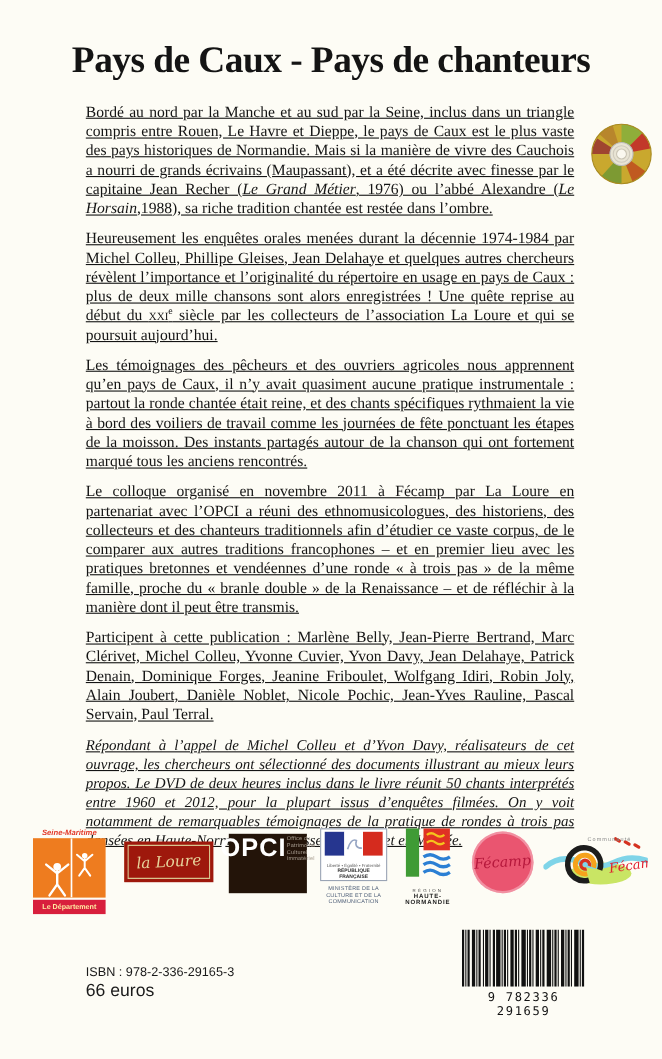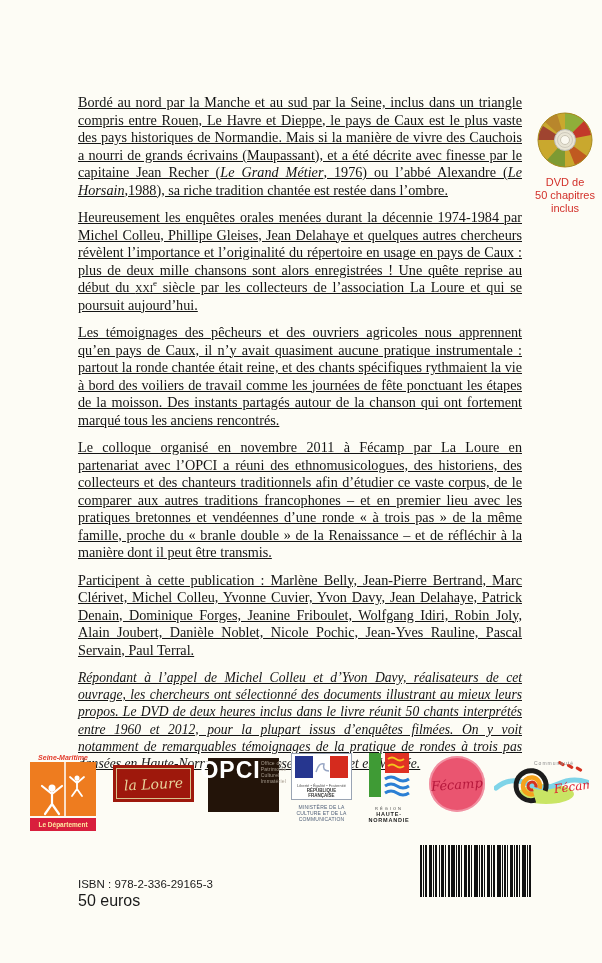--- a/index.html
+++ b/index.html
@@ -65,40 +65,36 @@
   .price{position:absolute;left:78px;top:892px;font:16px "Liberation Sans",sans-serif;color:#1a1a1a;}
   .barcode{position:absolute;left:420px;top:845px;width:112px;text-align:center;}
   .barcode-digits{font-family:"DejaVu Sans Mono",monospace;font-size:11px;
                   letter-spacing:1.5px;color:#111;margin-top:-2px;}
 </style>
 </head>
 <body>
 
 <div class="page">
 
+  <h1 class="title">Pays de Caux - Pays de chanteurs</h1>
 
   <div class="dvd">
     <svg width="60" height="60" viewBox="0 0 60 60">
       <circle cx="30" cy="30" r="27" fill="#c9a82e"></circle>
       <path d="M30,30 L30,3 A27,27 0 0 1 49,11 Z" fill="#8fae3a"></path>
       <path d="M30,30 L49,11 A27,27 0 0 1 56,25 Z" fill="#c2392a"></path>
       <path d="M30,30 L10,12 A27,27 0 0 1 22,4 Z" fill="#b8862c"></path>
       <path d="M30,30 L3,30 A27,27 0 0 1 8,16 Z" fill="#9f4430"></path>
       <path d="M30,30 L30,57 A27,27 0 0 1 12,50 Z" fill="#7d9a33"></path>
       <path d="M30,30 L52,46 A27,27 0 0 1 40,55 Z" fill="#c05a20"></path>
       <circle cx="30" cy="30" r="27" fill="none" stroke="#a88a20" stroke-width="1"></circle>
       <circle cx="30" cy="30" r="10.5" fill="#e8e4d4" stroke="#bbb" stroke-width="1"></circle>
       <circle cx="30" cy="30" r="7.5" fill="none" stroke="#cfcabc" stroke-width="1"></circle>
       <circle cx="30" cy="30" r="4.5" fill="#faf8ef" stroke="#c9c4b4" stroke-width="1"></circle>
     </svg>
-    <div class="dvd-caption">
-      <div>DVD de</div>
-      <div>50 chapitres</div>
-      <div>inclus</div>
-    </div>
   </div>
 
   <div class="text-col">
     <p><span>Bordé au nord par la Manche et au sud par la Seine, inclus dans un triangle compris entre Rouen, Le Havre et Dieppe, le pays de Caux est le plus vaste des pays historiques de Normandie. Mais si la manière de vivre des Cauchois a nourri de grands écrivains (Maupassant), et a été décrite avec finesse par le capitaine Jean Recher (</span><span class="italic">Le Grand Métier</span><span>, 1976) ou l’abbé Alexandre (</span><span class="italic">Le Horsain</span><span>,1988), sa riche tradition chantée est restée dans l’ombre.</span></p>
 
     <p><span>Heureusement les enquêtes orales menées durant la décennie 1974-1984 par Michel Colleu, Phillipe Gleises, Jean Delahaye et quelques autres chercheurs révèlent l’importance et l’originalité du répertoire en usage en pays de Caux : plus de deux mille chansons sont alors enregistrées ! Une quête reprise au début du </span><span class="sc">xxi</span><sup>e</sup><span> siècle par les collecteurs de l’association La Loure et qui se poursuit aujourd’hui.</span></p>
 
     <p><span>Les témoignages des pêcheurs et des ouvriers agricoles nous apprennent qu’en pays de Caux, il n’y avait quasiment aucune pratique instrumentale : partout la ronde chantée était reine, et des chants spécifiques rythmaient la vie à bord des voiliers de travail comme les journées de fête ponctuant les étapes de la moisson. Des instants partagés autour de la chanson qui ont fortement marqué tous les anciens rencontrés.</span></p>
 
     <p><span>Le colloque organisé en novembre 2011 à Fécamp par La Loure en partenariat avec l’OPCI a réuni des ethnomusicologues, des historiens, des collecteurs et des chanteurs traditionnels afin d’étudier ce vaste corpus, de le comparer aux autres traditions francophones – et en premier lieu avec les pratiques bretonnes et vendéennes d’une ronde « à trois pas » de la même famille, proche du « branle double » de la Renaissance – et de réfléchir à la manière dont il peut être transmis.</span></p>
@@ -183,21 +179,21 @@
         <rect x="62" y="6" width="7" height="3" rx="1.5"></rect>
         <rect x="71" y="4" width="7" height="3" rx="1.5"></rect>
         <rect x="80" y="2" width="7" height="3" rx="1.5"></rect>
       </g>
       <text x="40" y="7" font-family="Liberation Sans, sans-serif" font-size="5" fill="#8a8a8a" letter-spacing="1">Communauté</text>
       <text x="60" y="34" font-family="DejaVu Serif, serif" font-style="italic" font-size="12" fill="#e02030" transform="rotate(-8 70 32)">Fécamp</text>
     </svg>
   </div>
 
   <div class="isbn">ISBN : 978-2-336-29165-3</div>
-  <div class="price">50 euros</div>
+  <div class="price">66 euros</div>
 
   <div class="barcode">
     <svg width="112" height="52" viewBox="0 0 112 52">
       <g fill="#111">
         <rect x="0" y="0" width="2" height="52"></rect>
           <rect x="3" y="0" width="1" height="52"></rect>
         <rect x="5" y="0" width="2" height="52"></rect>
           <rect x="9" y="0" width="3" height="52"></rect>
         <rect x="13" y="0" width="1" height="52"></rect>
           <rect x="15" y="0" width="2" height="52"></rect>
@@ -225,15 +221,16 @@
           <rect x="87" y="0" width="1" height="52"></rect>
         <rect x="90" y="0" width="3" height="52"></rect>
           <rect x="94" y="0" width="1" height="52"></rect>
         <rect x="96" y="0" width="2" height="52"></rect>
           <rect x="99" y="0" width="1" height="52"></rect>
         <rect x="102" y="0" width="4" height="52"></rect>
           <rect x="107" y="0" width="1" height="52"></rect>
         <rect x="109" y="0" width="2" height="52"></rect>
       </g>
     </svg>
+    <div class="barcode-digits">9 782336 291659</div>
   </div>
 
 </div>
 
 </body></html>

